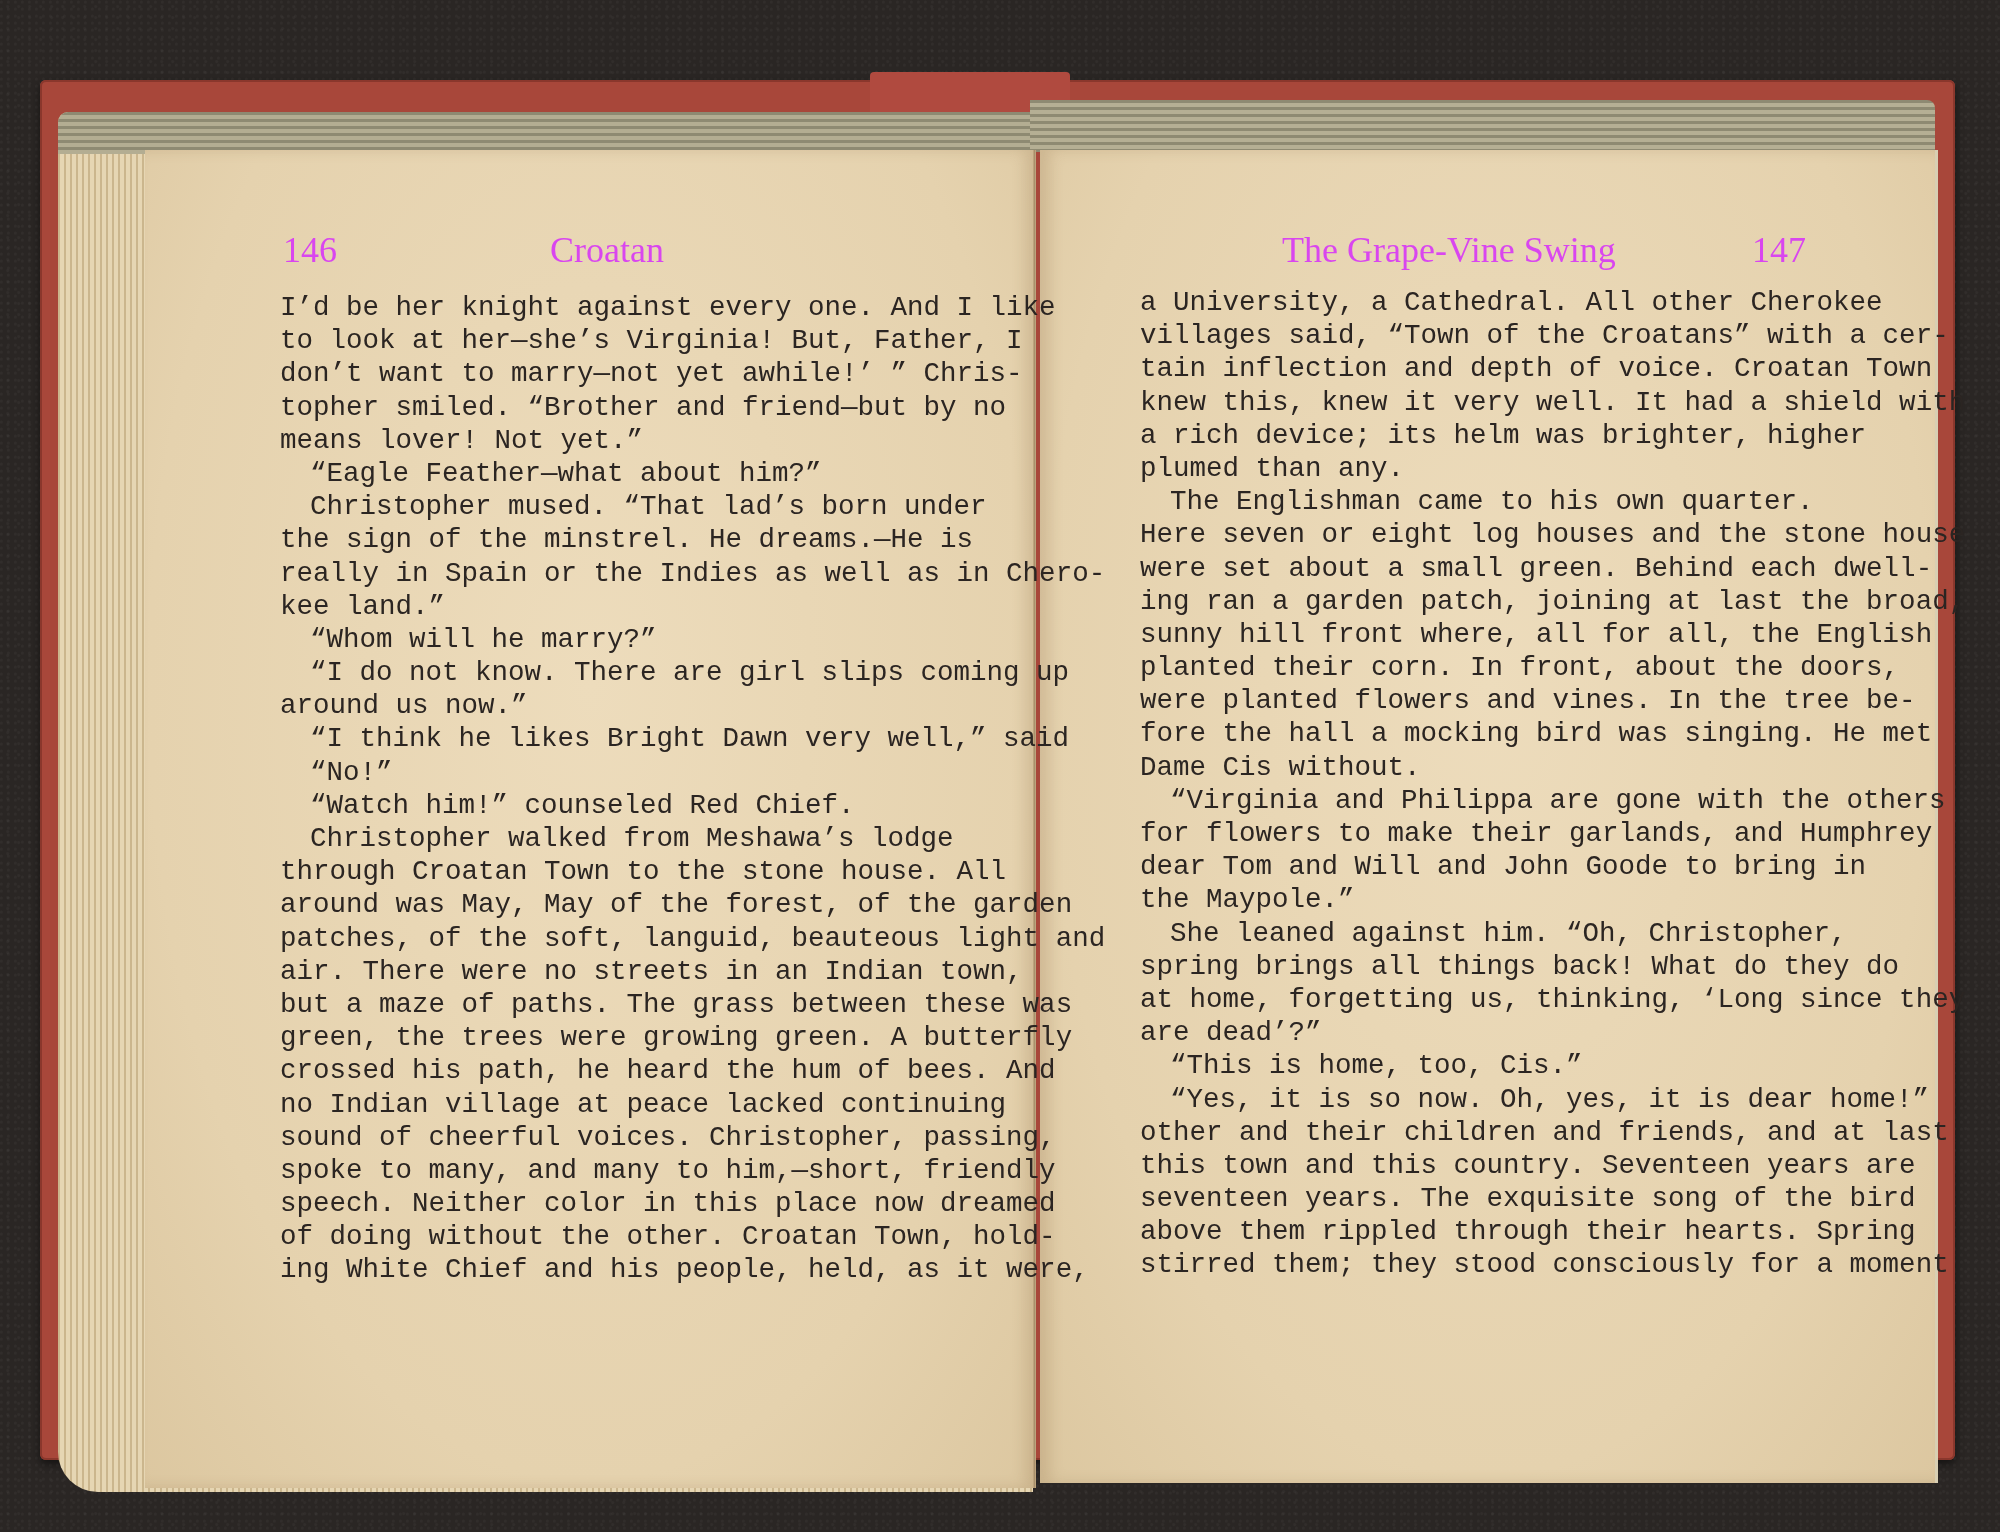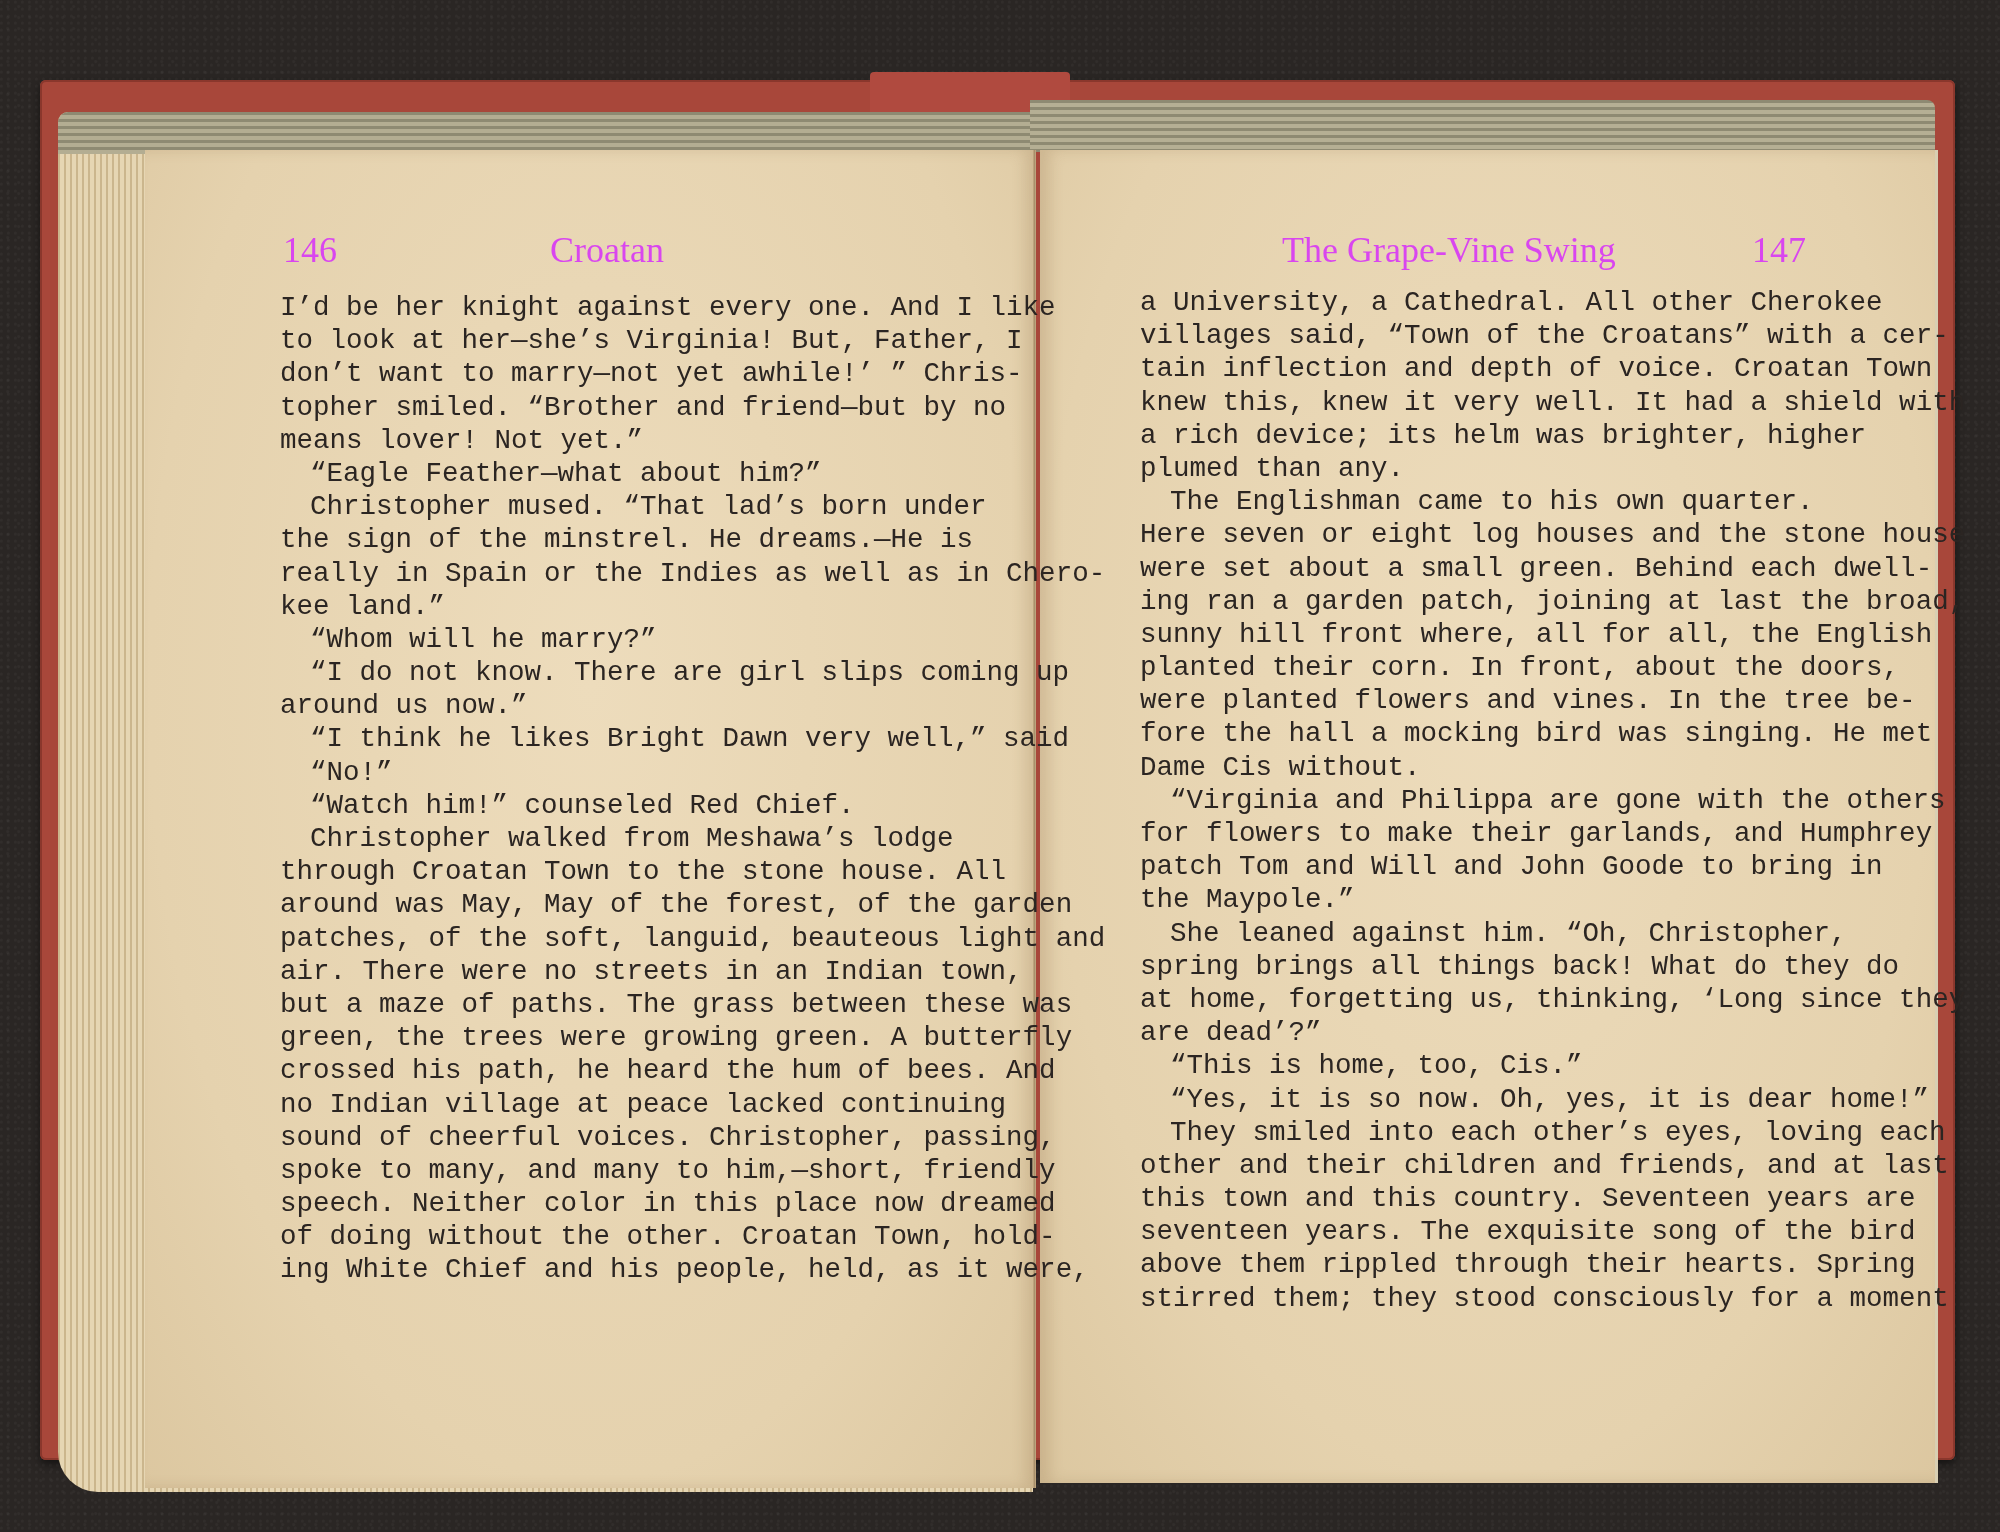--- a/index.html
+++ b/index.html
@@ -130,27 +130,26 @@
     <span class="line">Here seven or eight log houses and the stone house</span>
     <span class="line">were set about a small green.  Behind each dwell-</span>
     <span class="line">ing ran a garden patch, joining at last the broad,</span>
     <span class="line">sunny hill front where, all for all, the English</span>
     <span class="line">planted their corn.  In front, about the doors,</span>
     <span class="line">were planted flowers and vines.  In the tree be-</span>
     <span class="line">fore the hall a mocking bird was singing.  He met</span>
     <span class="line last">Dame Cis without.</span>
     <span class="line indent">“Virginia and Philippa are gone with the others</span>
     <span class="line">for flowers to make their garlands, and Humphrey</span>
-    <span class="line">patch Tom and Will and John Goode to bring in</span>
+    <span class="line">dear Tom and Will and John Goode to bring in</span>
     <span class="line last">the Maypole.”</span>
     <span class="line indent">She leaned against him.  “Oh, Christopher,</span>
     <span class="line">spring brings all things back!  What do they do</span>
     <span class="line">at home, forgetting us, thinking, ‘Long since they</span>
     <span class="line last">are dead’?”</span>
     <span class="line indent last">“This is home, too, Cis.”</span>
     <span class="line indent last">“Yes, it is so now.  Oh, yes, it is dear home!”</span>
-    <span class="line indent">They smiled into each other’s eyes, loving each</span>
     <span class="line">other and their children and friends, and at last</span>
     <span class="line">this town and this country.  Seventeen years are</span>
     <span class="line">seventeen years.  The exquisite song of the bird</span>
     <span class="line">above them rippled through their hearts.  Spring</span>
     <span class="line">stirred them; they stood consciously for a moment</span>
   </div>
 
 </body></html>

